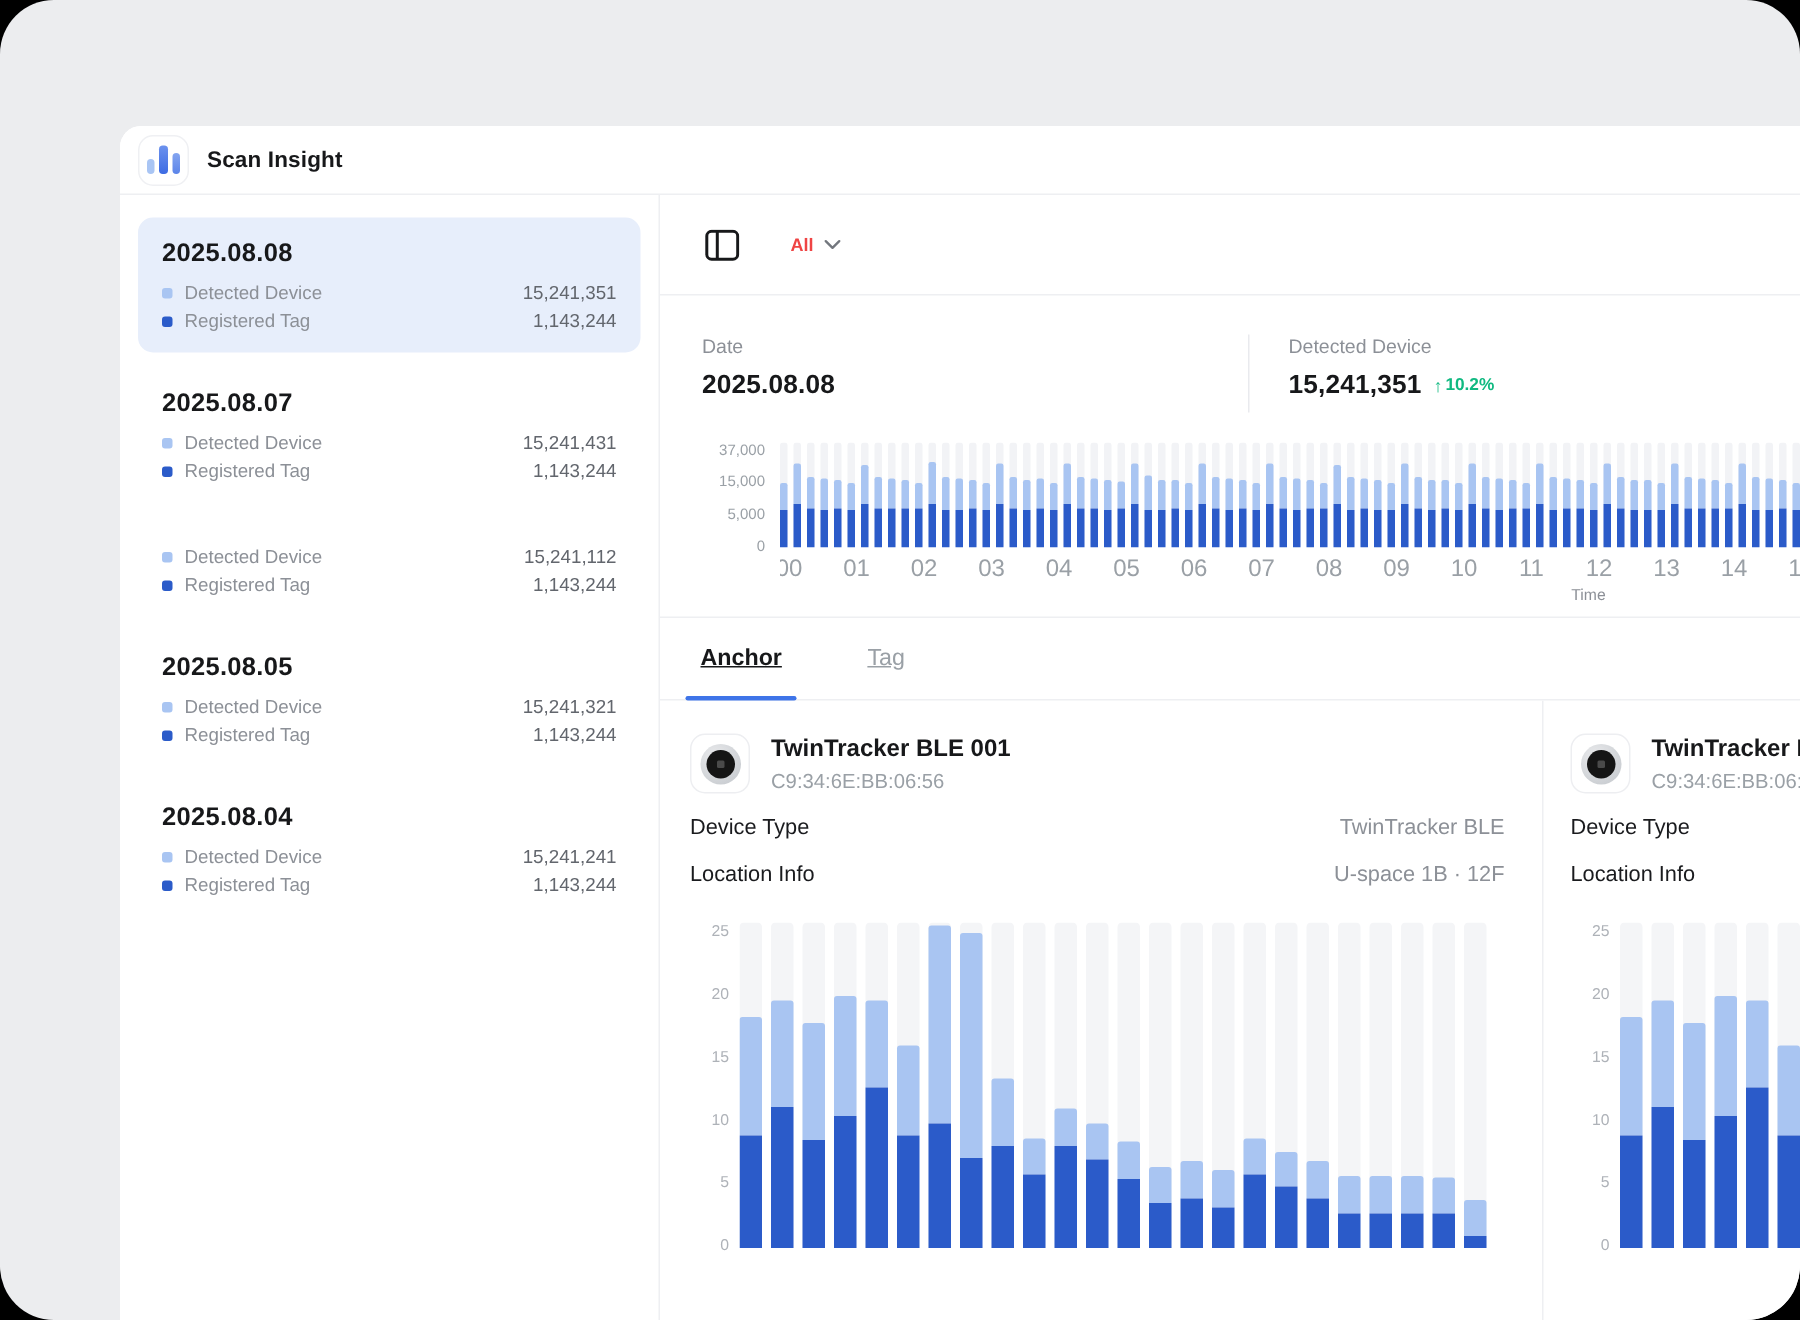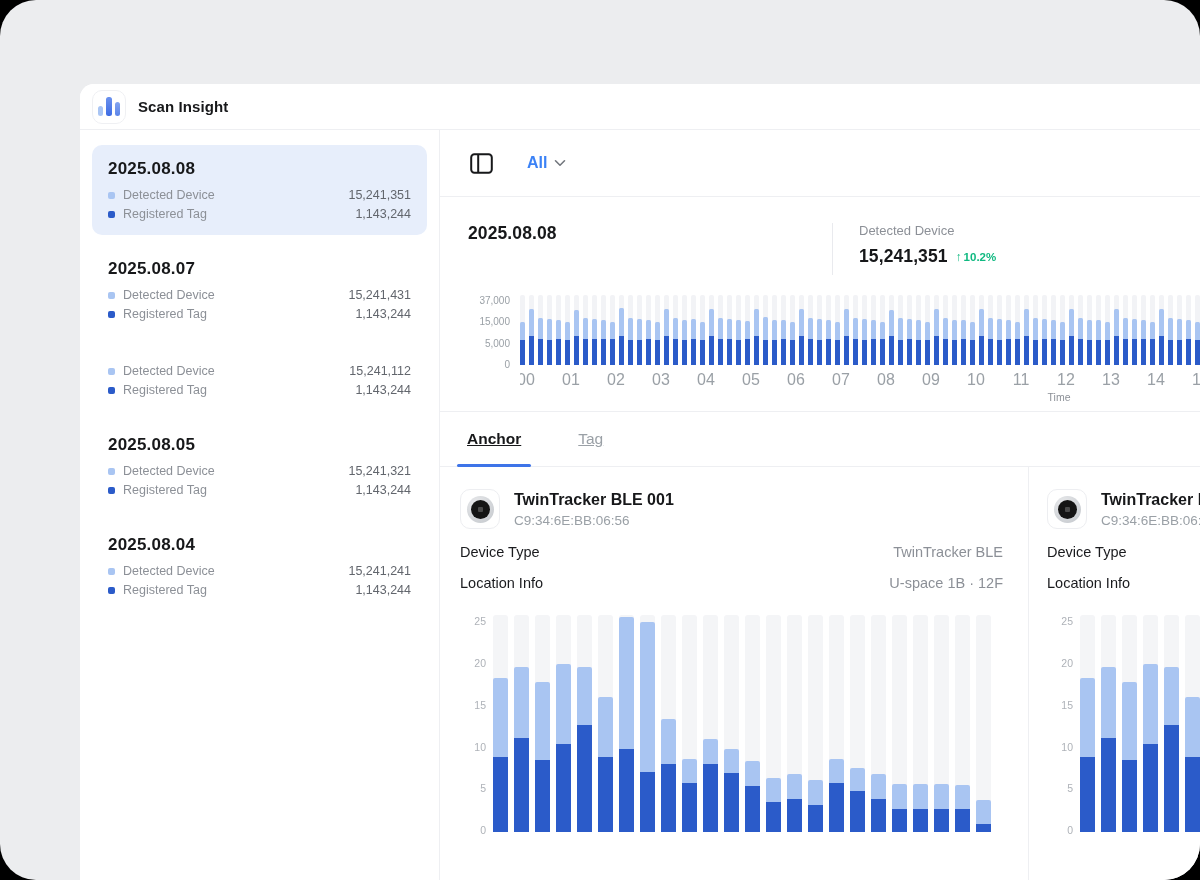--- a/index.html
+++ b/index.html
@@ -30,21 +30,21 @@
   .bullet.light { background:#A9C5F2; }
   .bullet.dark { background:#2B5BC9; }
   .day-row .lbl { font-size:12.5px; color:#8C9097; flex:1; }
   .day-row .val { font-size:12.5px; color:#62666D; }
 
   
   .main { flex:1; min-width:0; display:flex; flex-direction:column; overflow:hidden; }
   .toolbar { height:67px; flex:0 0 67px; border-bottom:1px solid #EEEFF2; display:flex; align-items:center; padding-left:28px; gap:33px; }
   .tgl { width:26px; height:26px; display:flex; align-items:center; justify-content:center; cursor:pointer; }
   .filter { display:flex; align-items:center; gap:7px; cursor:pointer; }
-  .filter .flabel { font-size:16px; font-weight:700; color:#3b82f6; }
+  .filter .flabel { font-size:12px; font-weight:700; color:#ef4444; }
 
   
   .overview { padding:26px 0 0 28px; border-bottom:1px solid #EEEFF2; }
   .stats { display:flex; align-items:flex-start; }
   .stat { }
   .stat .slabel { font-size:13px; color:#8C9097; margin-bottom:8px; }
   .stat .svalue { font-size:17.5px; font-weight:700; color:#17181A; letter-spacing:.1px; }
   .stat.date-block { width:364px; }
   .vdiv { width:1px; height:52px; background:#E9EAEE; }
   .stat.det-block { margin-left:26px; }
@@ -194,20 +194,21 @@
             <span class="flabel">All</span>
             <svg width="12" height="8" viewBox="0 0 12 8" fill="none">
               <path d="M1.5 1.8 L6 6.2 L10.5 1.8" stroke="#73777E" stroke-width="1.6" stroke-linecap="round" stroke-linejoin="round"></path>
             </svg>
           </span>
         </div>
 
         <section class="overview">
           <div class="stats">
             <div class="stat date-block">
+              <div class="slabel">Date</div>
               <div class="svalue">2025.08.08</div>
             </div>
             <div class="vdiv"></div>
             <div class="stat det-block">
               <div class="slabel">Detected Device</div>
               <div class="val-row">
                 <div class="svalue">15,241,351</div>
                 <span class="delta">
                   <span class="arr">↑</span>
                   <span>10.2%</span>

